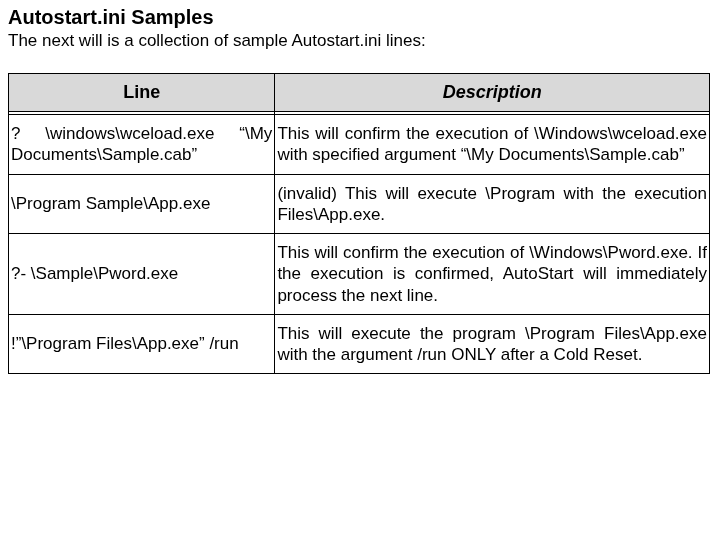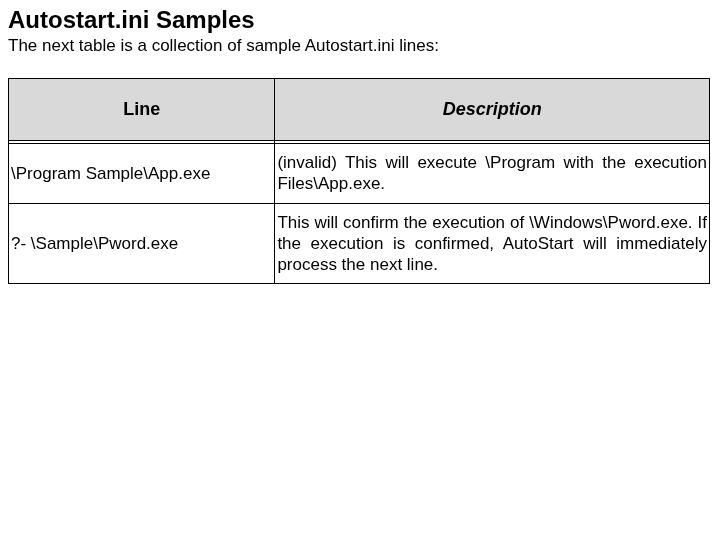--- a/index.html
+++ b/index.html
@@ -8,39 +8,39 @@
       padding: 0;
     }
     body {
       font-family: Arial, Helvetica, sans-serif;
       background: #ffffff;
       padding: 6px 8px;
       width: 718px;
       color: #000;
     }
     .title {
-      font-size: 24px;
+      font-size: 20px;
       font-weight: bold;
       margin-bottom: 2px;
     }
     .subtitle {
       font-size: 17px;
       margin-bottom: 22px;
     }
     table {
       width: 100%;
       border-collapse: collapse;
       table-layout: fixed;
     }
     th {
       background: #d9d9d9;
       font-weight: bold;
       font-size: 18px;
       text-align: center;
-      padding: 20px 6px;
+      padding: 8px 6px;
       border: 1px solid #000;
     }
     th.col-line {
       width: 38%;
     }
     th.col-desc {
       width: 62%;
       font-style: italic;
     }
     .header-sep td {
@@ -62,40 +62,48 @@
       line-height: 1.25;
     }
     td.line-cell {
       vertical-align: middle;
     }
   </style>
 </head>
 <body>
 
 <div class="title">Autostart.ini Samples</div>
-<div class="subtitle">The next table is a collection of sample Autostart.ini lines:</div>
+<div class="subtitle">The next will is a collection of sample Autostart.ini lines:</div>
 
 <table>
   <colgroup>
     <col style="width:38%">
     <col style="width:62%">
   </colgroup>
   <thead>
     <tr>
       <th class="col-line">Line</th>
       <th class="col-desc">Description</th>
     </tr>
     <tr class="header-sep">
       <td></td>
         <td></td>
     </tr>
   </thead>
   <tbody>
     <tr>
+      <td class="line-cell">? \windows\wceload.exe “\My Documents\Sample.cab”</td>
+      <td>This will confirm the execution of \Windows\wceload.exe with specified argument “\My Documents\Sample.cab”</td>
+    </tr>
+    <tr>
       <td class="line-cell">\Program Sample\App.exe</td>
       <td>(invalid) This will execute \Program with the execution Files\App.exe.</td>
     </tr>
     <tr>
       <td class="line-cell">?- \Sample\Pword.exe</td>
       <td>This will confirm the execution of \Windows\Pword.exe. If the execution is confirmed, AutoStart will immediately process the next line.</td>
     </tr>
+    <tr>
+      <td class="line-cell">!”\Program Files\App.exe” /run</td>
+      <td>This will execute the program \Program Files\App.exe with the argument /run ONLY after a Cold Reset.</td>
+    </tr>
   </tbody>
 </table>
 
 </body></html>

